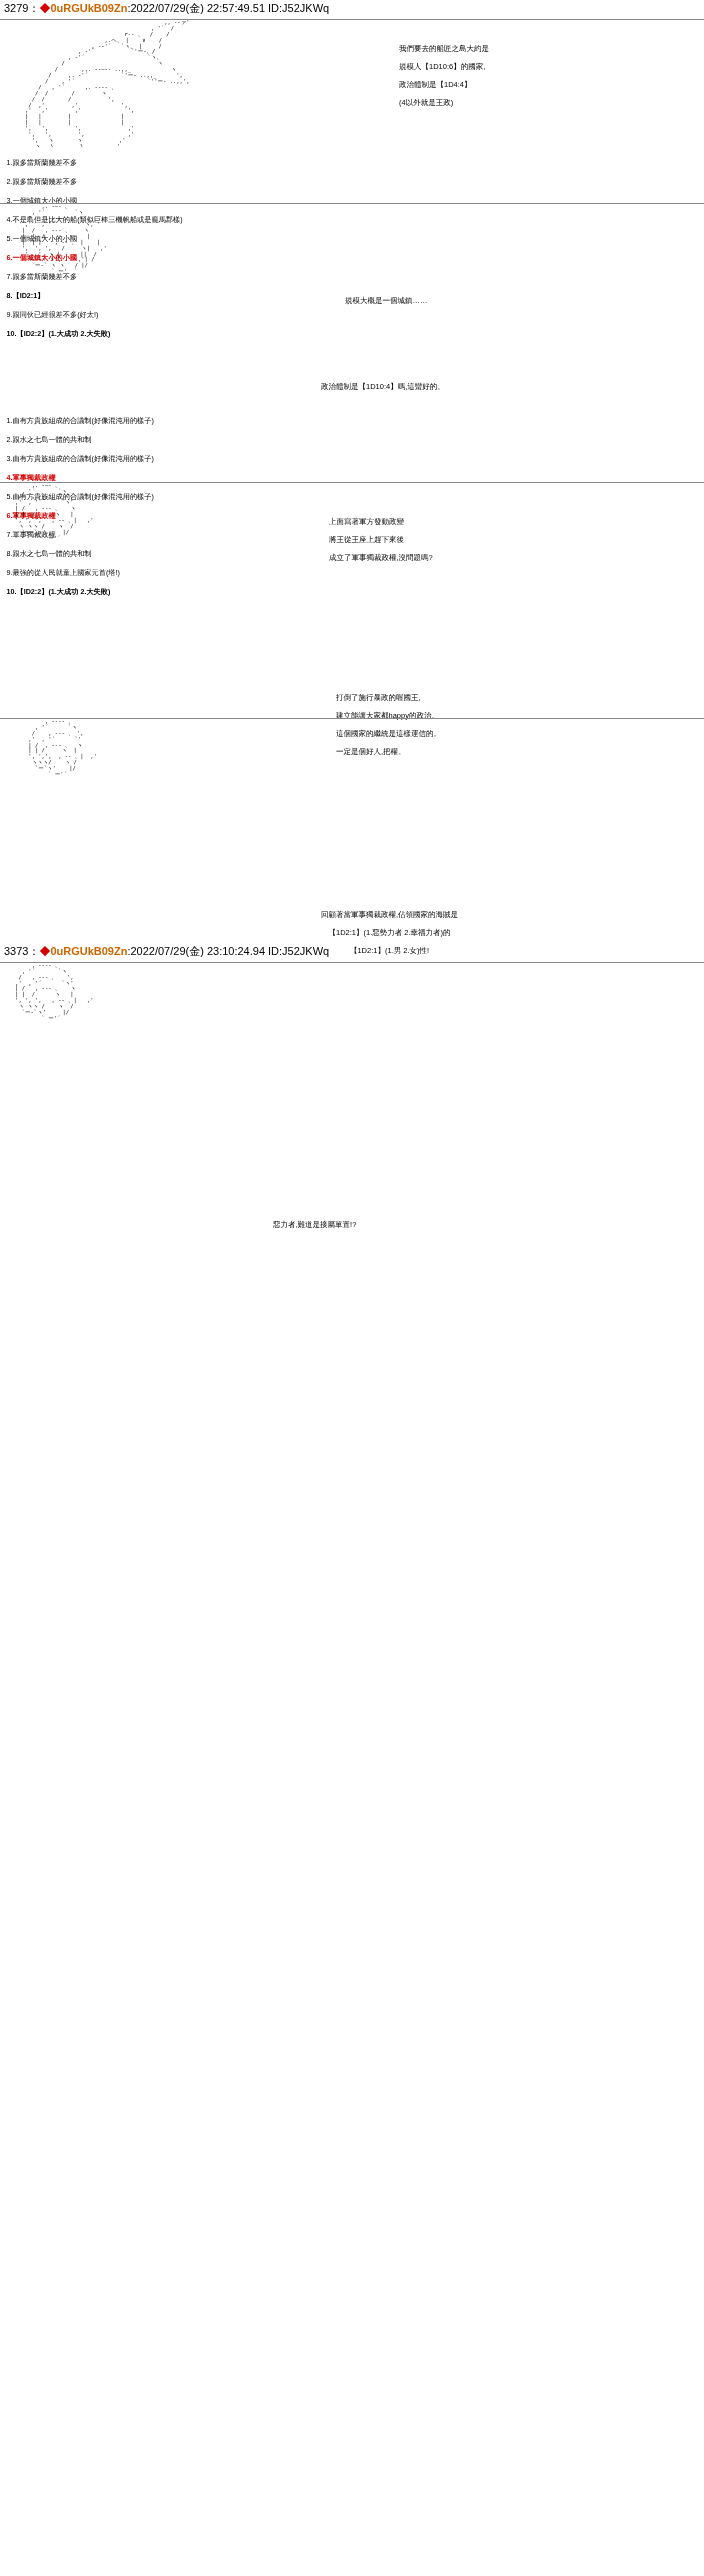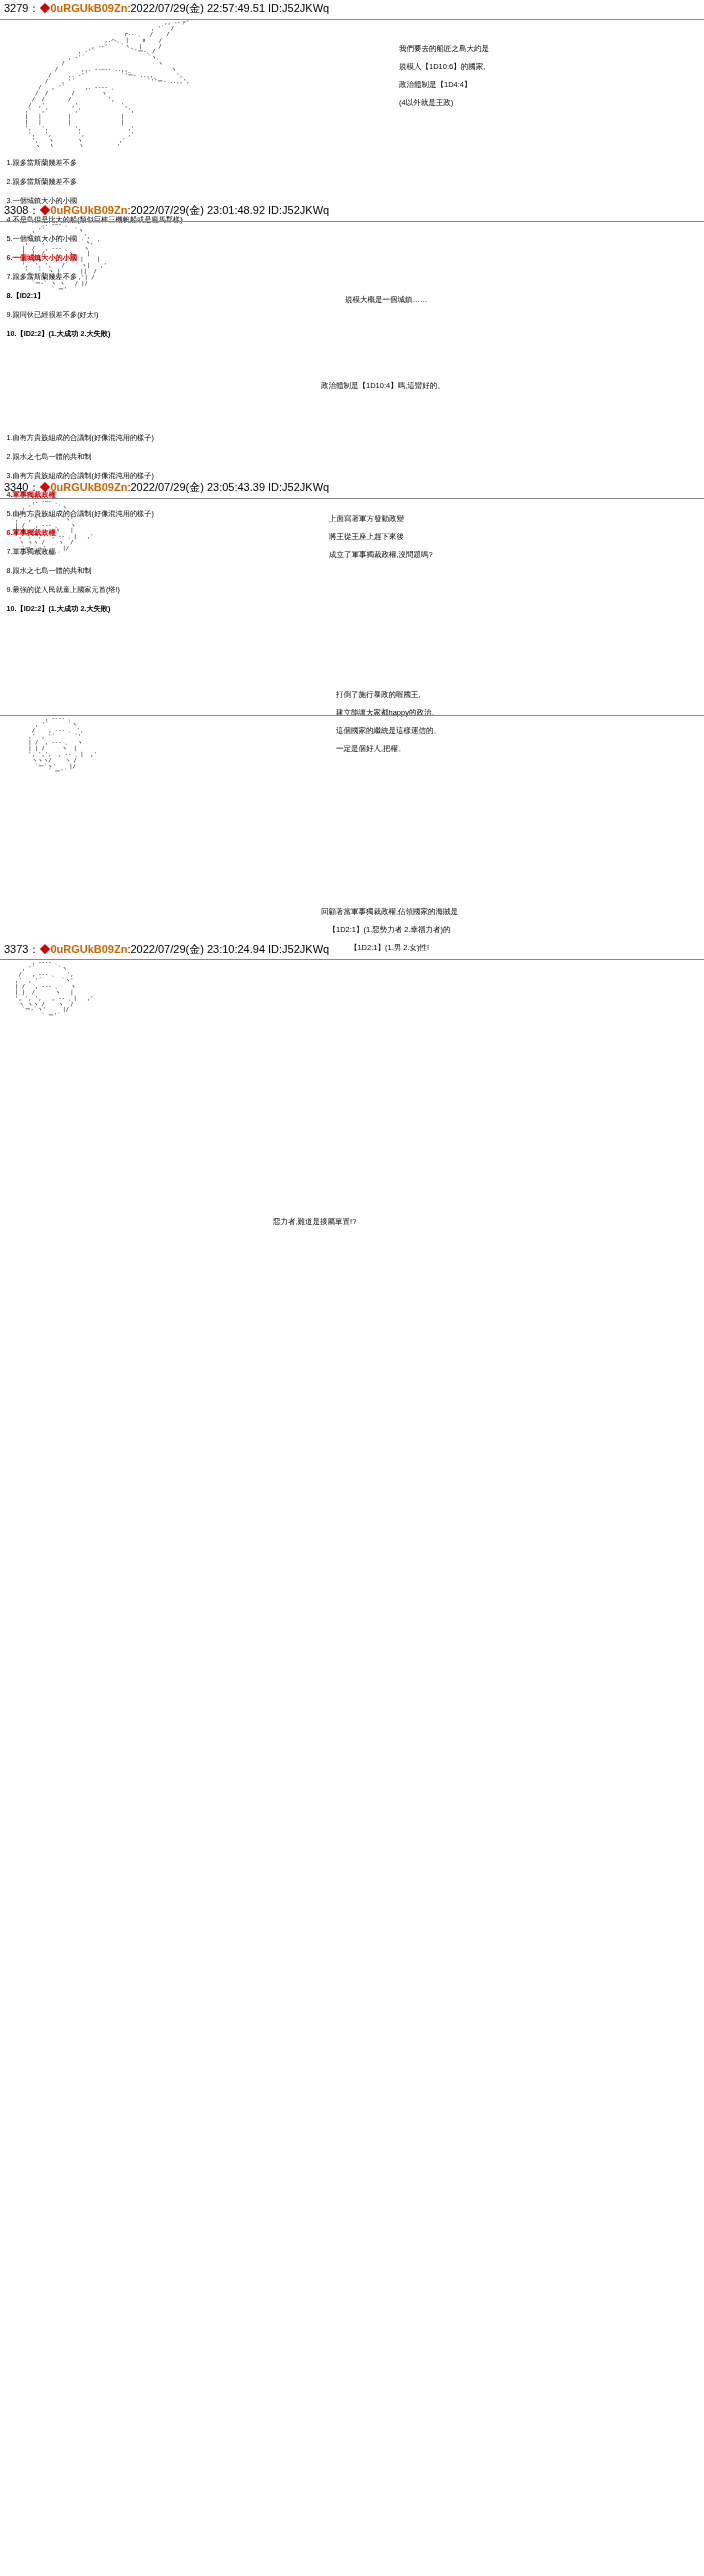--- a/index.html
+++ b/index.html
@@ -115,23 +115,20 @@
       <div>5.一個城鎮大小的小國</div>
       <div class="red">6.一個城鎮大小的小國</div>
       <div>7.跟多當斯蘭幾差不多</div>
       <div class="bold">8.【ID2:1】</div>
       <div>9.跟同伙已經很差不多(好太!)</div>
       <div class="bold">10.【ID2:2】(1.大成功 2.大失敗)</div>
     </div>
   </div>
 
   <div class="post" style="height:277px;">
-    <div class="post-header">
-      <span class="num">3308</span><span class="meta">：</span><span class="diamond">◆</span><span class="name">0uRGUkB09Zn</span><span class="meta">:2022/07/29(金) 23:01:48.92 ID:J52JKWq</span>
-    </div>
     <hr class="hr-line">
     <div class="aa" style="height:202px;">           ,. -―- 、
         , '´         `ヽ
        /    , -‐―- 、   ',
       ,'   , '´        `ヽ, '
      |  /   , -‐- 、    ヽ
      |  |  /       ヽ    |
      |  | |    , -- 、 |    |
      ',  ', ',   /     ヽ|   ,'
       ',  ', ヽ |      ||  /
@@ -148,23 +145,20 @@
       <div>5.由有方貴族組成的合議制(好像混沌用的樣子)</div>
       <div class="red">6.軍事獨裁政權</div>
       <div>7.軍事獨裁政權</div>
       <div>8.跟水之七島一體的共和制</div>
       <div>9.最強的從人民就童上國家元首(塔!)</div>
       <div class="bold">10.【ID2:2】(1.大成功 2.大失敗)</div>
     </div>
   </div>
 
   <div class="post" style="height:235px;">
-    <div class="post-header">
-      <span class="num">3340</span><span class="meta">：</span><span class="diamond">◆</span><span class="name">0uRGUkB09Zn</span><span class="meta">:2022/07/29(金) 23:05:43.39 ID:J52JKWq</span>
-    </div>
     <hr class="hr-line">
     <div class="aa" style="height:225px;">        ,. -―- 、
      , '´       `ヽ
     /   , -‐- 、   ',
    ,'  , '´      `ヽ'
    | /   , -‐- 、   ヽ
    | |  /      ヽ   |
    ', ', ',   , -- 、|   ,'
     ヽ ヽヽ /    ヽ  /
      `ー-`ヽ'     |/

